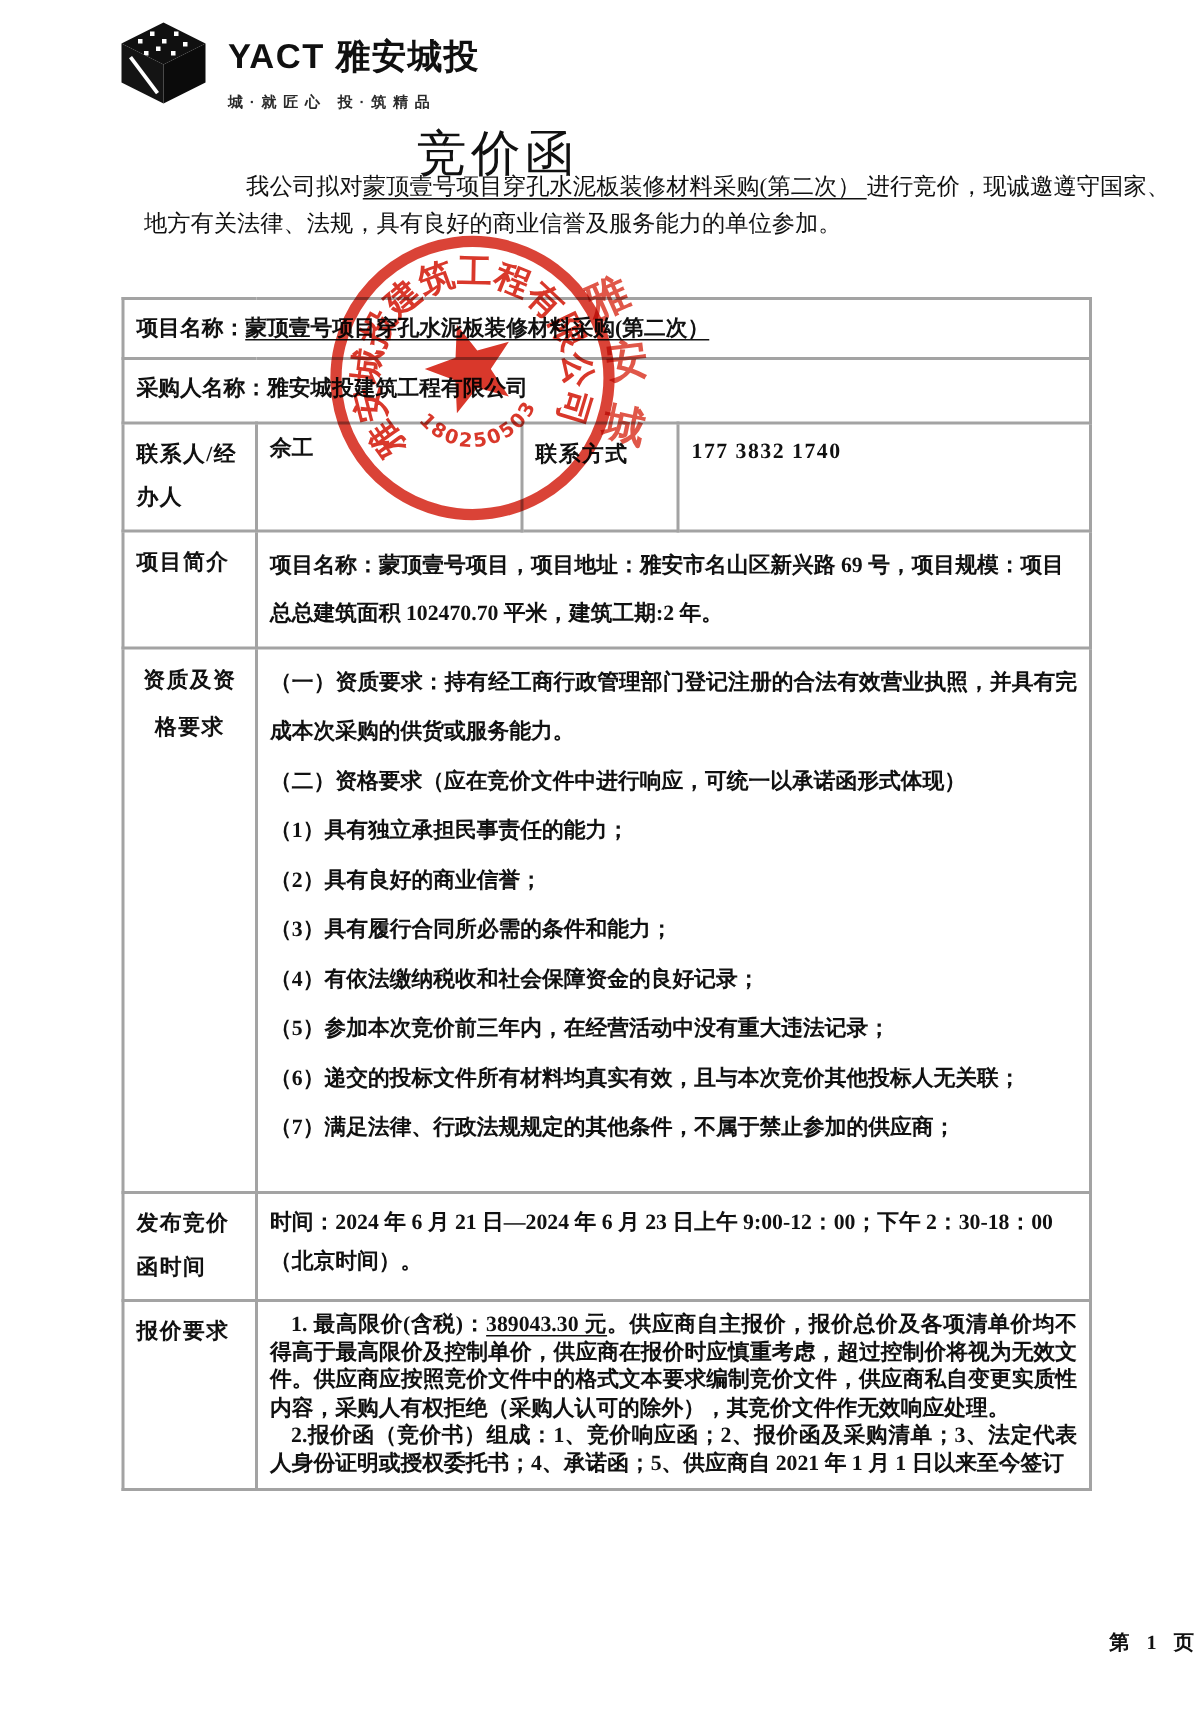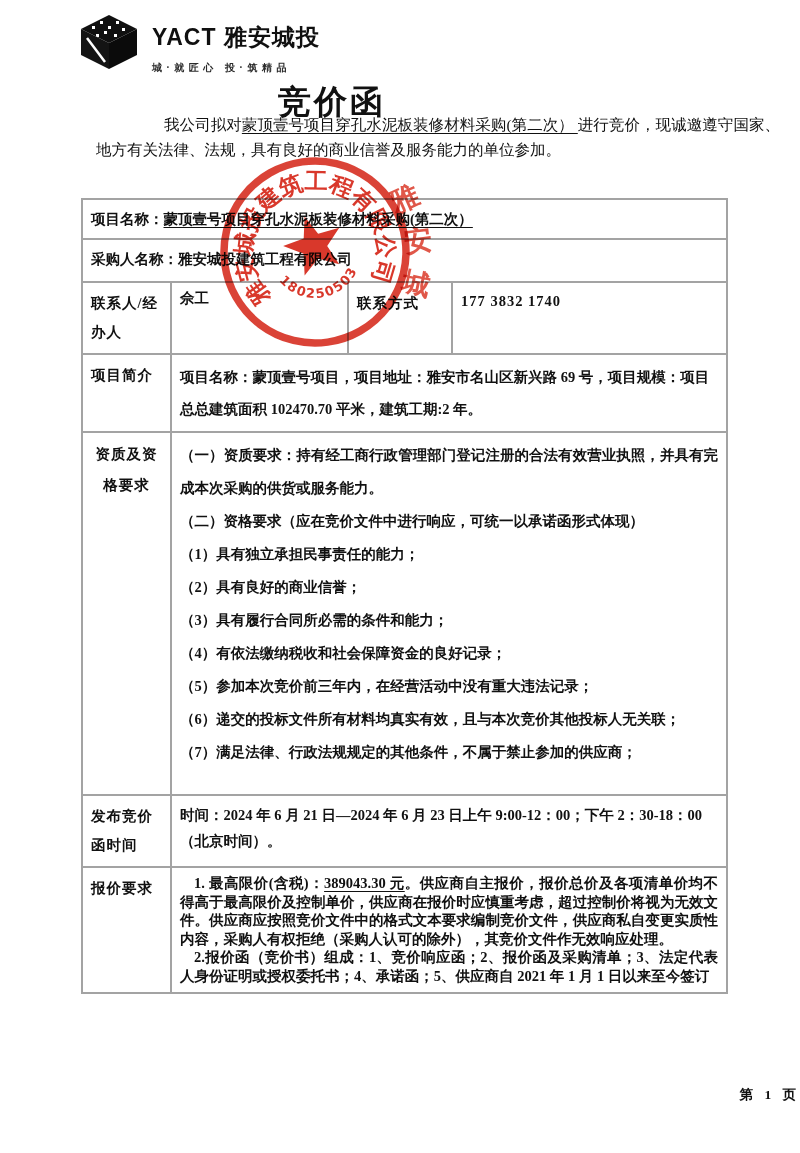--- a/index.html
+++ b/index.html
@@ -10,21 +10,21 @@
     color:#111;
   }
   
   .logo { position:absolute; left:78px; top:14px; display:flex; align-items:flex-start; }
   .logo-mark { width:62px; height:56px; }
   .logo-text { margin-left:12px; padding-top:8px; font-family:"Liberation Sans","DejaVu Sans",sans-serif; }
   .logo-name { font-size:23px; font-weight:bold; letter-spacing:1px; color:#101010; }
   .logo-tagline { margin-top:8px; font-size:10px; font-weight:bold; letter-spacing:4.5px; color:#2b2b2b; }
   
   .doc-title { position:absolute; left:0; top:80px; width:664px; text-align:center;
-    font-size:33px; font-weight:bold; letter-spacing:3px; }
+    font-size:33px; font-weight:normal; letter-spacing:3px; }
   .intro { position:absolute; left:60px; top:112px; width:684px;
     font-size:15.5px; font-weight:normal; line-height:25px; text-align:justify;margin-left:36px; }
   .intro .indent { display:inline-block; width:68px; }
   .u { text-decoration:underline; text-underline-offset:3px; }
   
   table.bid { position:absolute; left:81px; top:198px; width:645px;
     border-collapse:collapse; table-layout:fixed; }
   table.bid td { border:2px solid #a3a3a3; vertical-align:top; overflow:hidden;
     font-size:14.5px; font-weight:bold; padding:6px 8px; }
   td.lbl { letter-spacing:1px; line-height:29px; }

